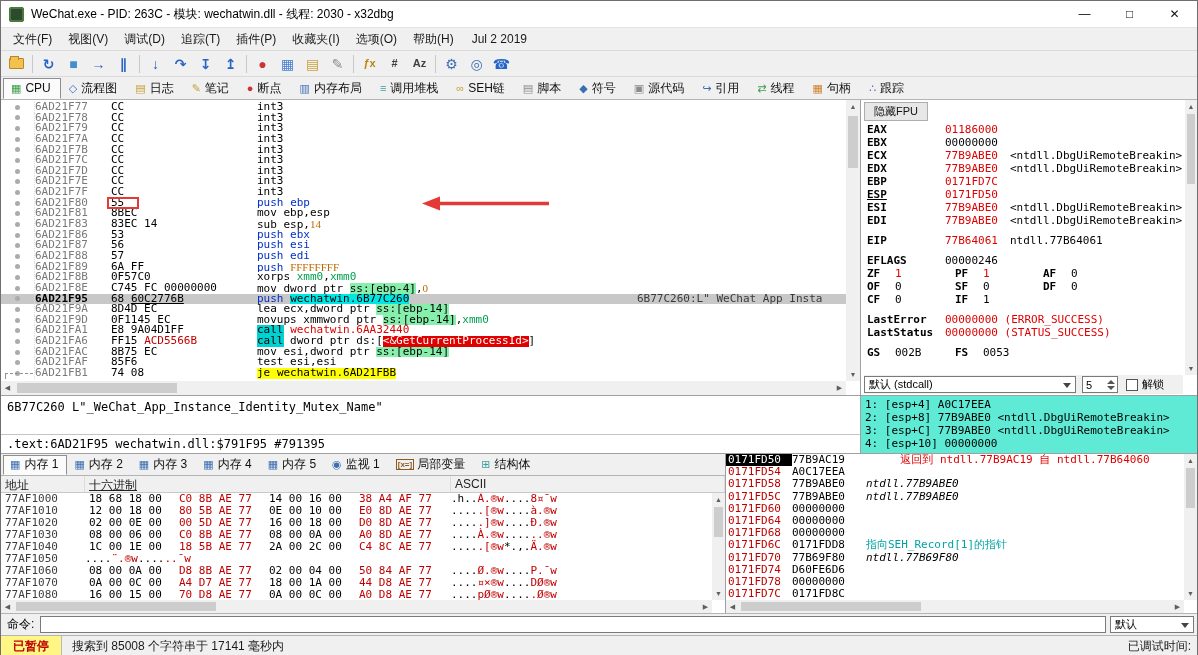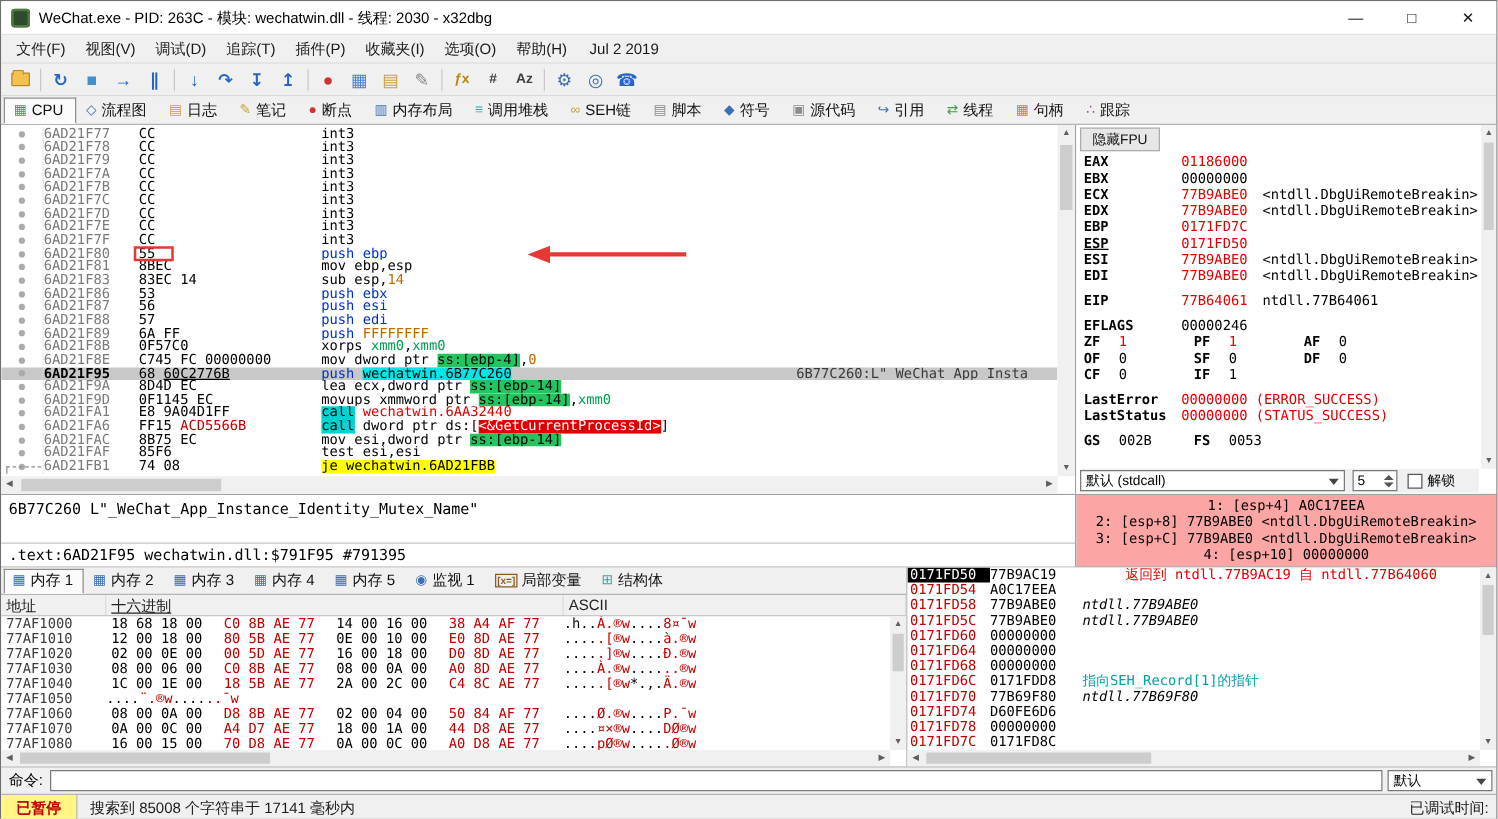--- a/index.html
+++ b/index.html
@@ -34,22 +34,22 @@
   .disasm-rows{position:absolute;left:0;top:0;right:14px;bottom:14px;padding-top:2px;overflow:hidden;font-family:"DejaVu Sans Mono",monospace;font-size:11px;}
   .dr{display:flex;height:10.65px;line-height:10.65px;white-space:pre;}
   .dr.sel{background:#C8C8C8;}
   .gut{width:34px;flex:0 0 34px;display:flex;align-items:center;justify-content:center;border-right:1px dotted #E0E0E0;}
   .dot{width:5px;height:5px;border-radius:50%;background:#ABABAB;}
   .da{width:76px;flex:0 0 76px;color:#7A7A7A;}
   .da-sel{color:#000;font-weight:bold;}
   .db{width:146px;flex:0 0 146px;color:#000;}
   .di{width:380px;flex:0 0 380px;overflow:hidden;}
   .dc{flex:1;color:#3A3A3A;overflow:hidden;}
-  .seg-p{color:#000;} .seg-b{color:#0030C8;} .seg-n{color:#C06800;}
-  .seg-y{background:#22c55e;color:#000;} .seg-c{background:#00E5E5;color:#000;}
+  .seg-p{color:#000;} .seg-b{color:#0030C8;} .seg-n{color:#C06800;font-family:Liberation Serif, serif;}
+  .seg-y{background:#86efac;color:#000;} .seg-c{background:#00E5E5;color:#000;}
   .seg-cb{background:#00D2D2;color:#000;} .seg-r{color:#E00000;}
   .seg-i2{background:#E00000;color:#FFF;} .seg-j{background:#FFFF00;color:#000;}
   .seg-x{color:#00A050;}
   .seg-u{text-decoration:underline;} .seg-ur{color:#C00000;}
   .red-box{position:absolute;left:106px;top:97px;width:32px;height:12px;border:2px solid #E53935;pointer-events:none;}
   .arrow-ov{position:absolute;left:0;top:0;pointer-events:none;}
   .jd-h{position:absolute;left:4px;top:273px;width:28px;height:0;border-top:1px dashed #909090;pointer-events:none;}
   .jd-v{position:absolute;left:4px;top:273px;width:0;height:6px;border-left:1px dashed #909090;pointer-events:none;}
   
   .regs{flex:1;position:relative;background:#FFF;overflow:hidden;}
@@ -71,21 +71,21 @@
   .spin .spin-arrows{position:absolute;right:2px;top:2px;width:8px;height:12px;}
   .spin .spin-arrows::before{content:"";position:absolute;top:1px;left:0;border-left:4px solid transparent;border-right:4px solid transparent;border-bottom:4px solid #555;}
   .spin .spin-arrows::after{content:"";position:absolute;bottom:1px;left:0;border-left:4px solid transparent;border-right:4px solid transparent;border-top:4px solid #555;}
   .chk{display:flex;align-items:center;margin-left:8px;font-size:11px;color:#000;}
   .chk .box{width:12px;height:12px;border:1px solid #555;background:#FFF;margin-right:4px;display:inline-block;}
   
   .info-row{height:58px;flex:0 0 58px;display:flex;border-top:1px solid #A0A0A0;}
   .infobox{width:860px;flex:0 0 860px;background:#FFF;border-right:1px solid #A0A0A0;position:relative;}
   .info-line{padding:4px 6px;font-family:"DejaVu Sans Mono",monospace;font-size:12px;color:#000;white-space:pre;}
   .info-status{position:absolute;left:0;right:0;bottom:0;height:19px;border-top:1px solid #C4C4C4;padding:2px 6px;font-family:"DejaVu Sans Mono",monospace;font-size:12px;color:#000;background:#FFF;white-space:pre;}
-  .args{flex:1;background:#fca5a5;padding:2px 4px;overflow:hidden;text-align:center;}
+  .args{flex:1;background:#5eead4;padding:2px 4px;overflow:hidden;}
   .argrow{height:13px;line-height:13px;font-family:"DejaVu Sans Mono",monospace;font-size:11px;color:#000;white-space:pre;}
   
   .bottom{height:160px;flex:0 0 160px;display:flex;border-top:1px solid #A0A0A0;}
   .bottom-left{width:725px;flex:0 0 725px;display:flex;flex-direction:column;border-right:1px solid #A0A0A0;}
   .btabs{height:22px;flex:0 0 22px;display:flex;align-items:flex-end;background:#F0F0F0;border-bottom:1px solid #B4B4B4;padding-left:2px;}
   .btabs .tab{height:20px;padding:1px 8px 2px 6px;}
   .btabs .tab.active{background:#FBFBFB;border:1px solid #8E8E8E;border-bottom:1px solid #FBFBFB;}
   .dump{flex:1;position:relative;background:#FFF;overflow:hidden;}
   .mh{height:17px;display:flex;background:#F0F0F0;border-bottom:1px solid #C8C8C8;font-size:12px;color:#222;}
   .mh span{padding:1px 4px;border-right:1px solid #DCDCDC;}

